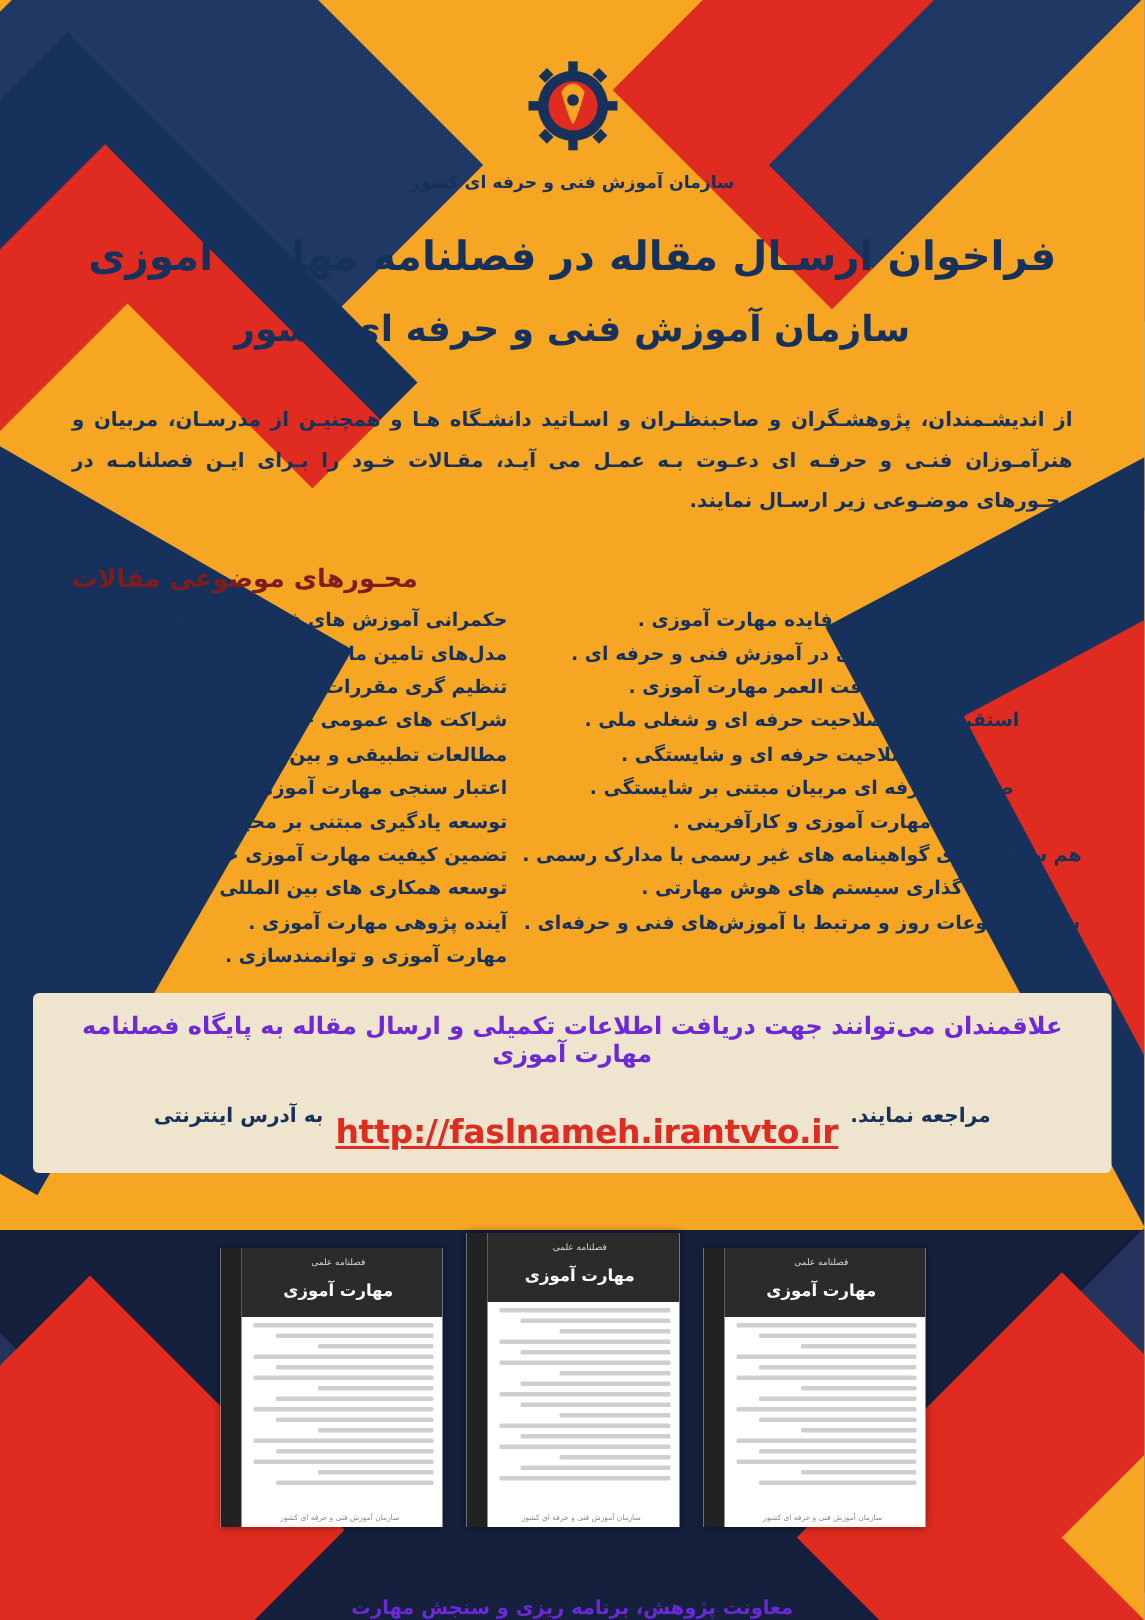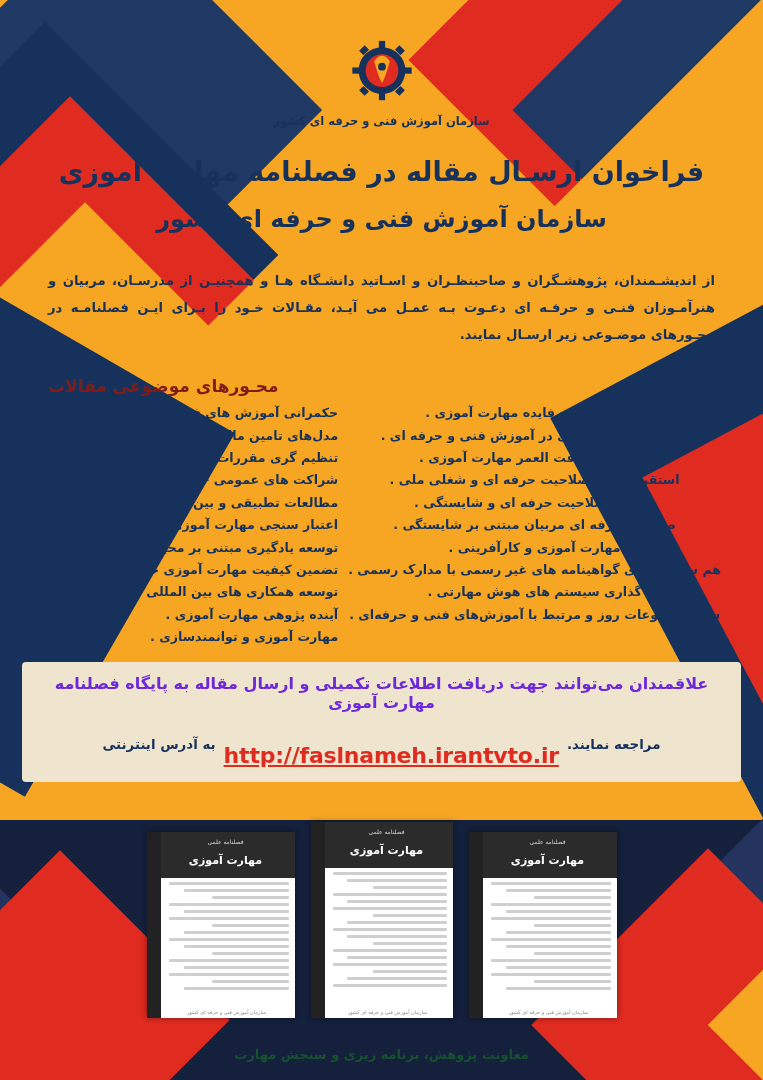--- a/index.html
+++ b/index.html
@@ -282,23 +282,23 @@
     position: absolute;
     bottom: 3px; left: 18px; right: 6px;
     font-size: 5px;
     color: #888;
     text-align: center;
   }
 
   .footer {
     position: absolute;
     left: 0; right: 0;
-    bottom: 18px;
-    text-align: center;
-    color: #14532d;
+    bottom: 0;
+    text-align: center;
+    color: #6d28d9;
     font-size: 13px;
     font-weight: bold;
     z-index: 7;
   }
 </style>
 </head>
 <body>
 
 <div class="poster">
 

